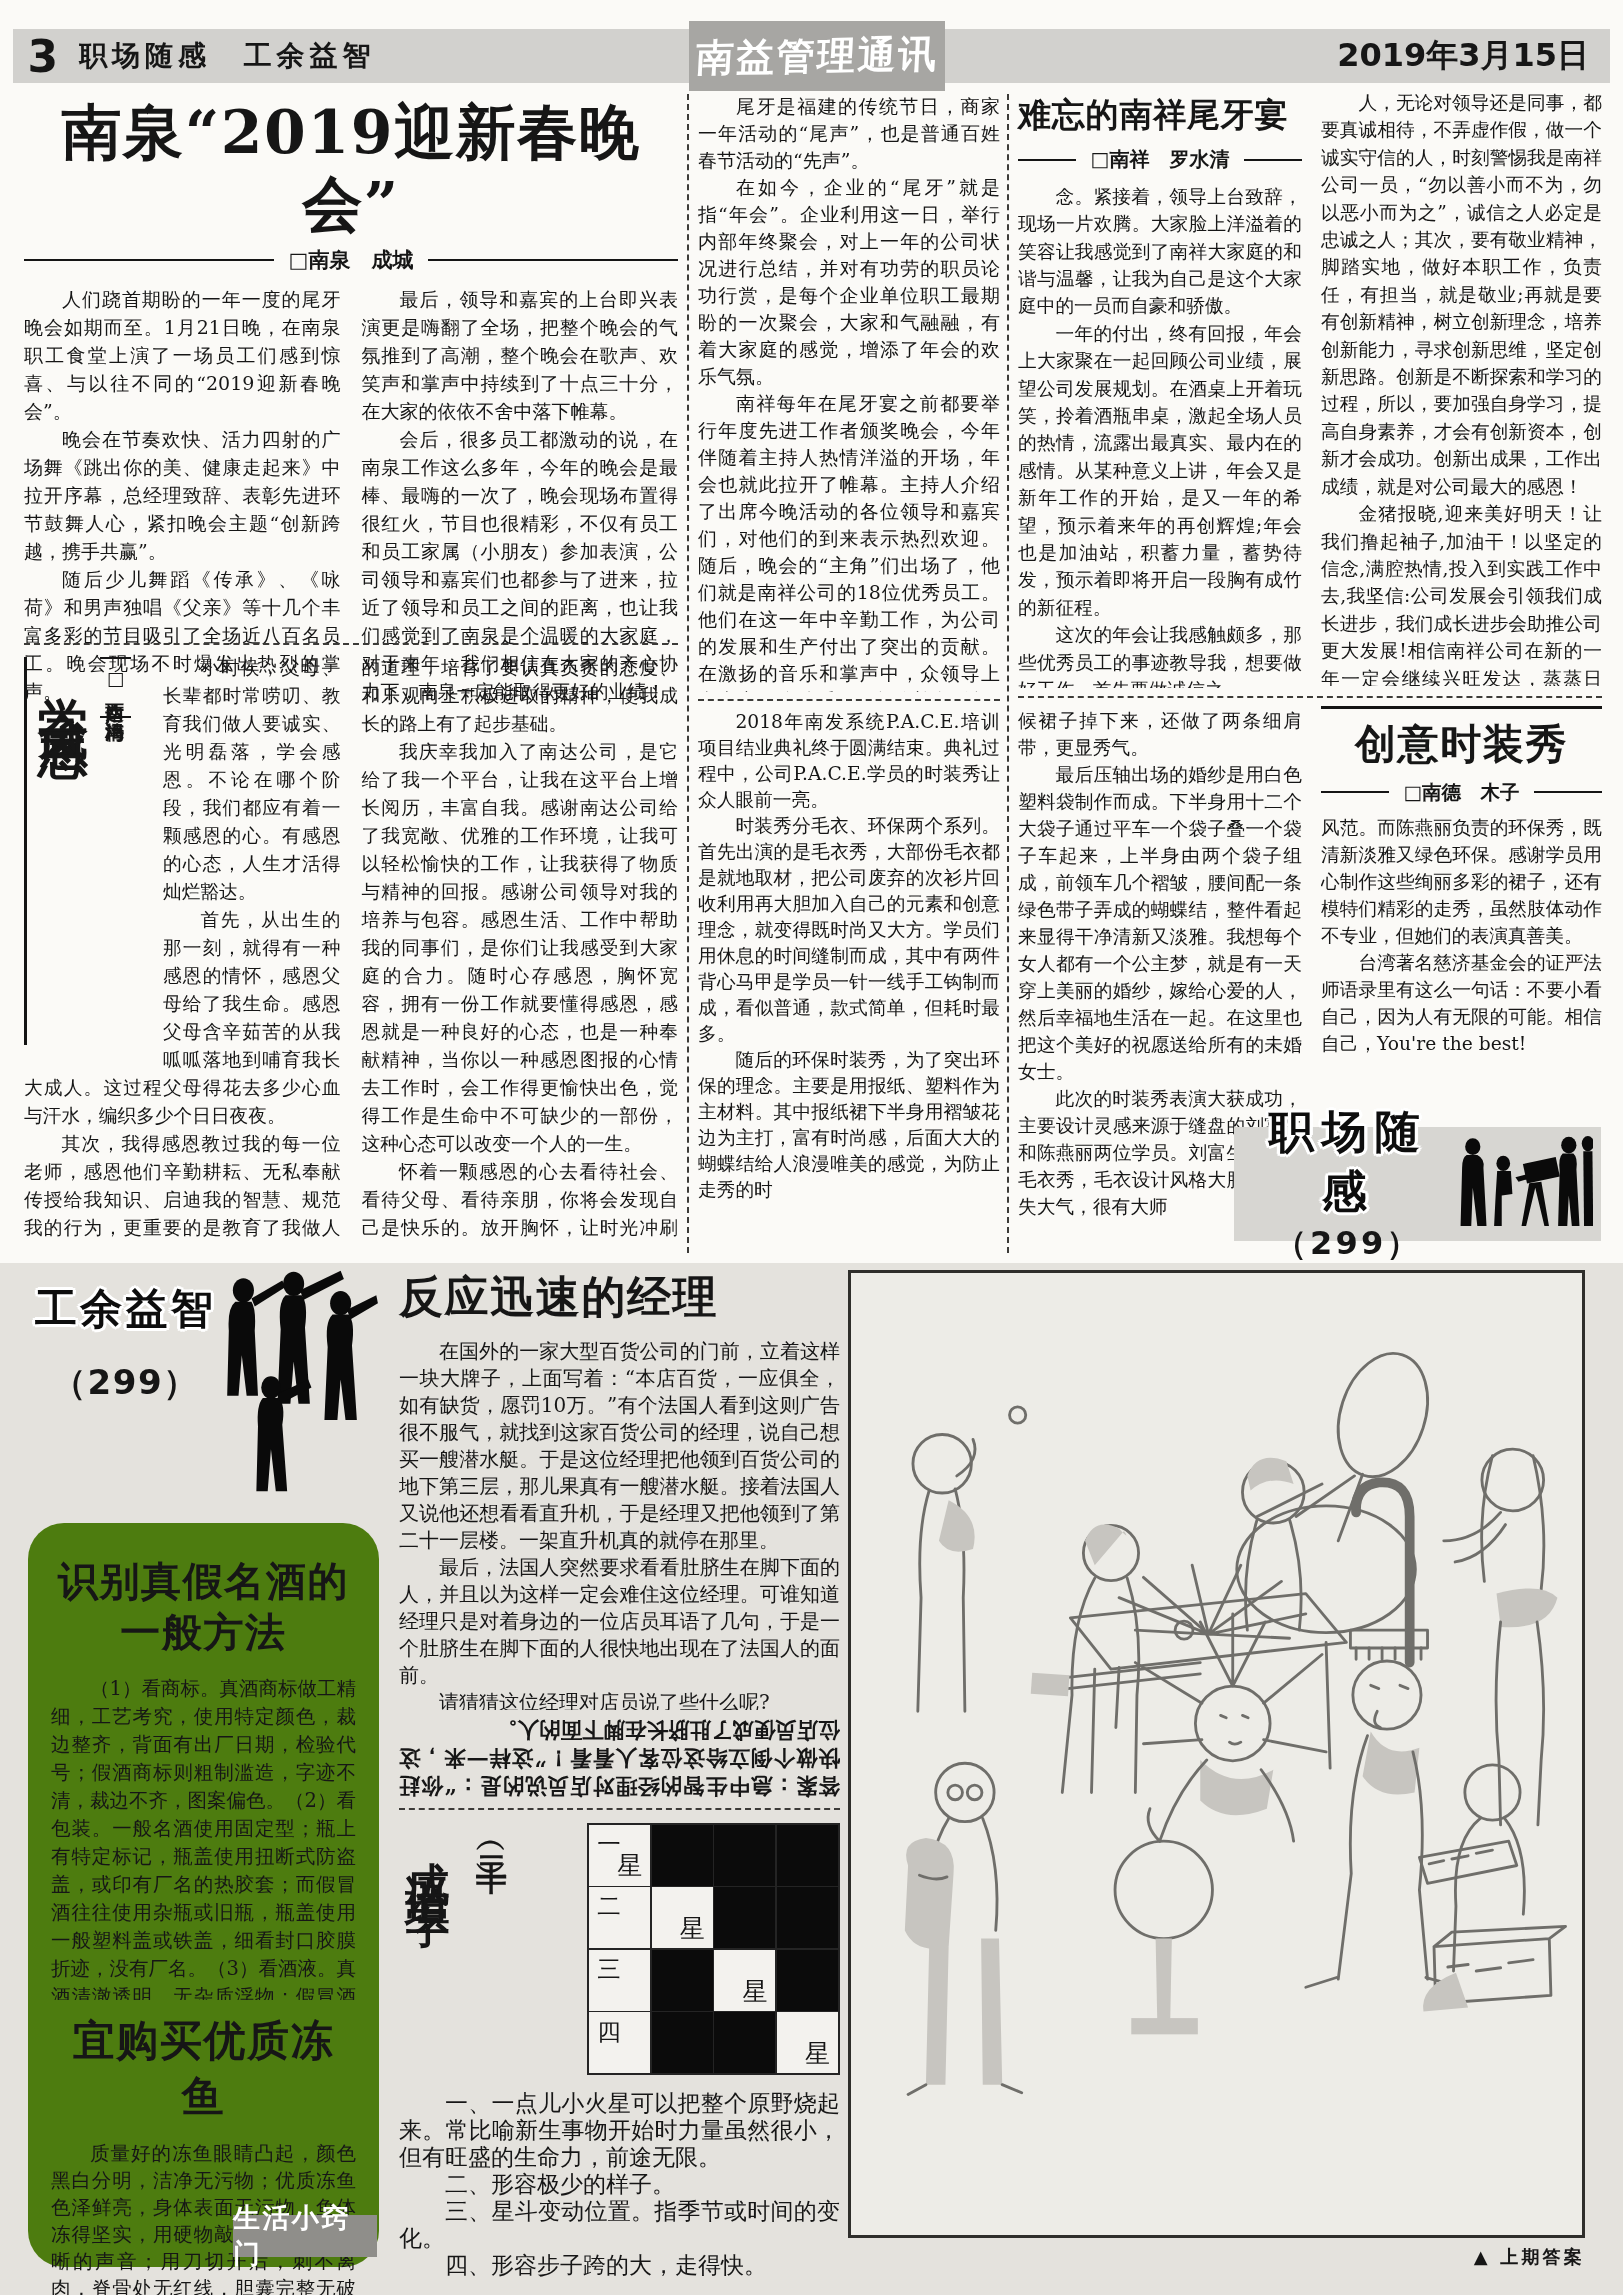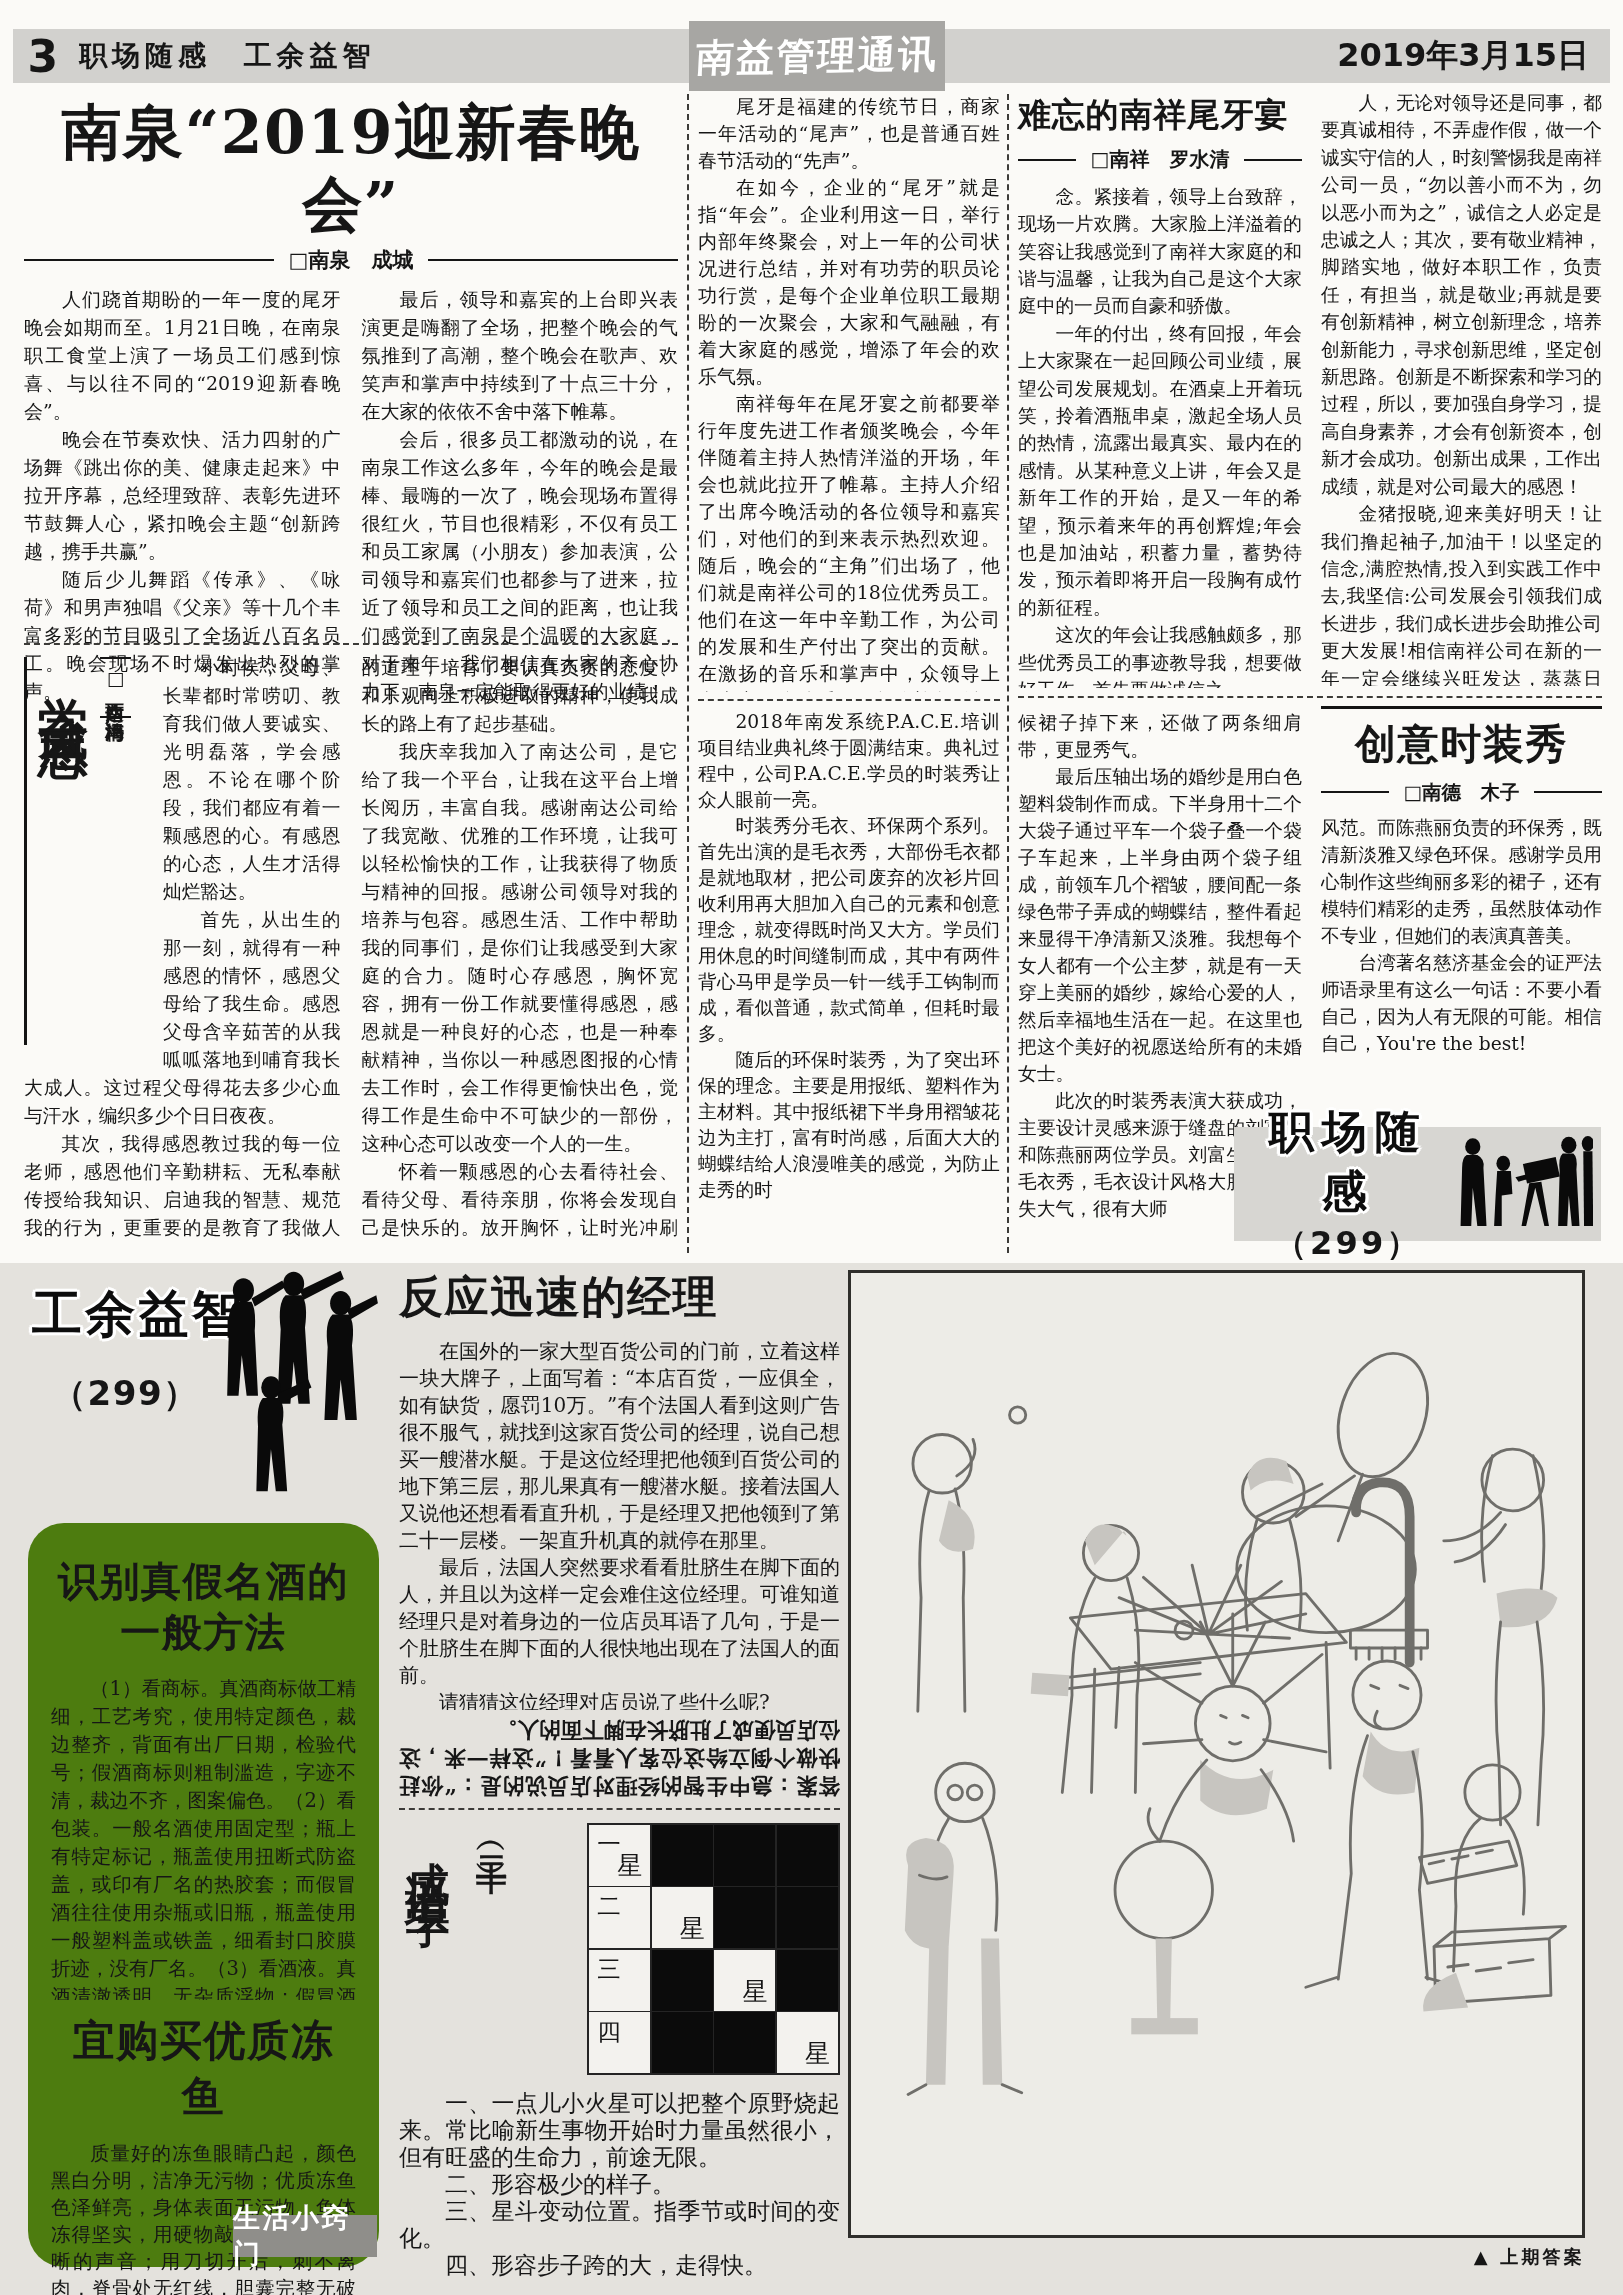--- a/index.html
+++ b/index.html
@@ -49,21 +49,21 @@
   #col3 .t2 { height:536px; font-size:18.7px; line-height:26px; }
 
   
   #bq4 { left:1018px; top:93px; width:284px; }
   #bq4 .hl { font-size:33px; letter-spacing:0.8px; white-space:nowrap; }
   #bq4 .byline { margin-top:8px; font-size:20px; }
   #bq4 .body { margin-top:9.7px; height:505px; font-size:18.7px; line-height:27.4px; }
   #bq5 { left:1321px; top:89px; width:281px; height:597px; font-size:18.7px; line-height:27.4px; }
 
   #rdash { left:1018px; top:696px; width:584px; }
-  #pace2 { left:1018px; top:709px; width:284px; height:541px; font-size:18.7px; line-height:27px; }
+  #pace2 { left:1018px; top:709px; width:284px; height:541px; font-size:18.7px; line-height:27px;font-family:Liberation Mono, monospace; }
 
   
   #fash { left:1321px; top:706px; width:281px; }
   #fash .toprule { border-top:3.2px solid #141414; margin-bottom:8px; }
   #fash .hl { font-size:41px; text-align:center; }
   #fash .byline { margin-top:6.5px; font-size:19.5px; }
   #fash .body { margin-top:8px; height:317px; font-size:18.7px; line-height:27px; }
 
   
   .badge-label { font-family:"DejaVu Sans","Liberation Sans",sans-serif; font-weight:bold; color:#0d0d0d;
@@ -73,21 +73,21 @@
     display:flex; align-items:center; padding:0 8px 0 14.6px; gap:8px; }
   #wkbadge .txt { text-align:center; }
   #wkbadge .badge-label { font-size:45px; letter-spacing:8px; }
   #wkbadge .badge-issue { font-size:32px; letter-spacing:3.2px; }
 
   
   #bottombg { left:0; top:1263px; width:1623px; height:1032px; background:#e4e2dd; }
 
   #lsbadge { left:32px; top:1266px; width:346px; height:248px; display:flex; }
   #lsbadge .txt { width:187px; padding-top:14.6px; text-align:center; }
-  #lsbadge .badge-label { font-size:50px; letter-spacing:3.2px; white-space:nowrap; }
+  #lsbadge .badge-label { font-size:42px; letter-spacing:3.2px; white-space:nowrap; }
   #lsbadge .badge-issue { font-size:34px; margin-top:23px; letter-spacing:1.6px; }
 
   #whitebox { left:28px; top:1523px; width:351px; height:744px; background:#4d7c0f; border-radius:36px; padding:32px 23px 0 23px; }
   #whitebox .wt { font-size:40px; font-weight:bold; text-align:center; line-height:1.28; letter-spacing:1.6px; }
   #winebody { margin-top:18px; height:325px; font-size:19.5px; line-height:28px; }
   #fishtitle { margin-top:13px; font-size:42px; font-weight:bold; text-align:center; letter-spacing:1.6px; }
   #fishbody { margin-top:14.6px; height:237px; font-size:19.5px; line-height:27px; }
   #lifetag { position:absolute; left:205px; bottom:9.7px; width:144px; height:42px; background:#8f8e8a;
     color:#fff; font-size:27px; font-weight:bold; display:flex; align-items:center; justify-content:center; letter-spacing:2.4px; }
 

